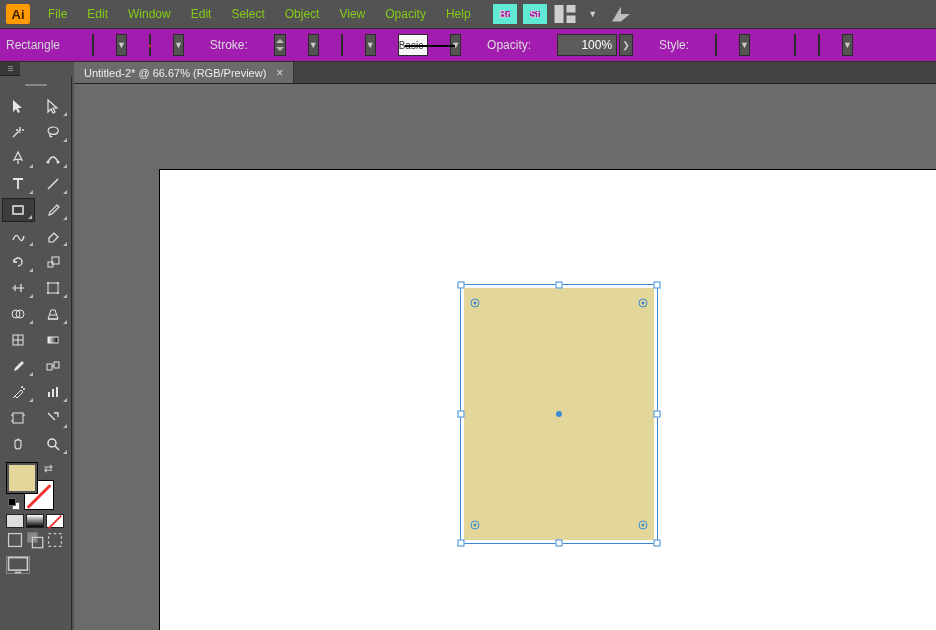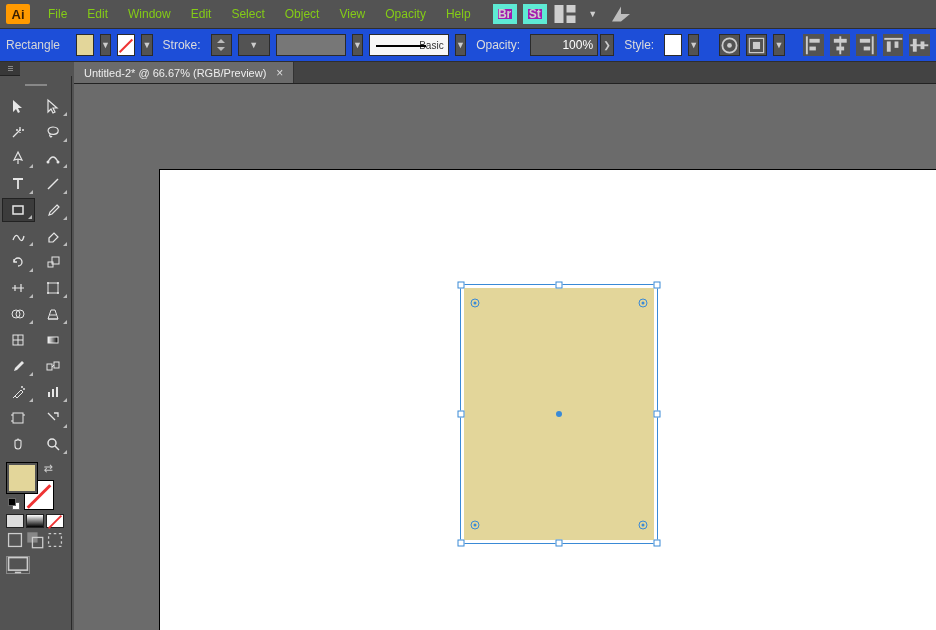--- a/index.html
+++ b/index.html
@@ -4,39 +4,39 @@
 <style>
   * { box-sizing: border-box; margin: 0; padding: 0; user-select: none; }
   html, body { width: 936px; height: 630px; overflow: hidden; font-family: "Segoe UI", Tahoma, sans-serif; }
   body { background: #535353; color: #e6e6e6; font-size: 12px; }
 
   
   .menubar { height: 28px; background: #535353; display: flex; align-items: center; }
   .app-logo { width: 24px; height: 20px; margin: 0 8px 0 6px; background: #ff9a00; color:#3b1f00; font-weight:700; font-size:13px; display:flex; align-items:center; justify-content:center; border-radius:2px;}
   .menubar .menu-item { padding: 0 10px; line-height: 28px; cursor: default; color:#84cc16;}
   .menubar .sep { flex:0 0 12px; }
-  .menubar .square-btn { width:24px;height:20px;background:#a21caf;color:#cfcfcf;font-size:12px;font-weight:700;display:flex;align-items:center;justify-content:center;margin-right:6px;border:5px solid #5eead4;}
+  .menubar .square-btn { width:24px;height:20px;background:#a21caf;color:#cfcfcf;font-size:10px;font-weight:700;display:flex;align-items:center;justify-content:center;margin-right:6px;border:7px solid #5eead4;}
   .menubar .glyph { width:24px;height:20px;color:#cfcfcf;display:flex;align-items:center;justify-content:center;margin-right:4px; }
 
   
-  .controlbar { height: 34px; background:#1d4ed8; border-top:1px solid #2e2e2e; border-bottom:1px solid #2e2e2e; display:flex; align-items:center; padding:0 6px; gap:6px;}
+  .controlbar { height: 34px; background:#a21caf; border-top:1px solid #2e2e2e; border-bottom:1px solid #2e2e2e; display:flex; align-items:center; padding:0 6px; gap:22px;}
   .controlbar .label { color:#dcdcdc; padding:0 4px; }
   .swatch { width:22px;height:22px;border:1px solid #2b2b2b;}
   .swatch.tan { background:#e3d69a; }
   .swatch.none { background:#fff; position:relative; }
   .swatch.none::after { content:""; position:absolute; left:-1px; right:-1px; top:50%; border-top:2px solid #e33; transform: rotate(-45deg);}
   .dd-caret { width:14px;height:22px;border:1px solid #2b2b2b;background:#535353;display:flex;align-items:center;justify-content:center;color:#ccc;font-size:9px;}
   .stroke-weight { width:26px;height:22px;border:1px solid #2b2b2b;background:#535353;display:flex;align-items:center;justify-content:center;}
   .wide-dd { width:40px;height:22px;border:1px solid #2b2b2b;background:#535353;display:flex;align-items:center;justify-content:center;}
   .profile-swatch { width:88px;height:22px;background:#777;border:1px solid #2b2b2b;}
   .brush-box { width:100px;height:22px;border:1px solid #2b2b2b;background:#f7f7f7;display:flex;align-items:center;justify-content:flex-end;color:#333;position:relative;}
   .brush-box::before{content:"";position:absolute;left:6px;top:50%;width:50px;border-top:2px solid #000;}
   .brush-box span{font-size:10px;margin-right:4px;}
   .opacity-box { display:flex;align-items:center;gap:2px;}
-  .opacity-field{width:68px;height:22px;border:1px solid #2b2b2b;background:#5c5c5c;color:#fff;display:flex;align-items:center;justify-content:flex-end;padding-right:4px;}
+  .opacity-field{width:60px;height:22px;border:1px solid #2b2b2b;background:#5c5c5c;color:#fff;display:flex;align-items:center;justify-content:flex-end;padding-right:4px;}
   .controlbar .icon-btn { width:26px;height:22px;border:1px solid #2b2b2b;background:#535353;display:flex;align-items:center;justify-content:center;color:#ccc;}
   .tool-info { color:#d7d7d7; min-width:64px;}
 
   
   .dock-strip { position:absolute; top:62px; left:0; width:20px; height:14px; background:#383838; border-bottom:1px solid #222; display:flex; align-items:center; justify-content:center; }
   .dock-strip .grip { width:5px;height:1px;background:#888;box-shadow:0 2px 0 #888,0 -2px 0 #888; }
 
   
   .tab-row { position:absolute; top:62px; left:74px; right:0; height:22px; background:#434343; border-bottom:1px solid #222; display:flex; align-items:stretch; }
   .doc-tab { background:#6b6b6b; color:#eee; padding:0 10px; display:flex; align-items:center; gap:10px; font-size:11px; border-right:1px solid #333;}

